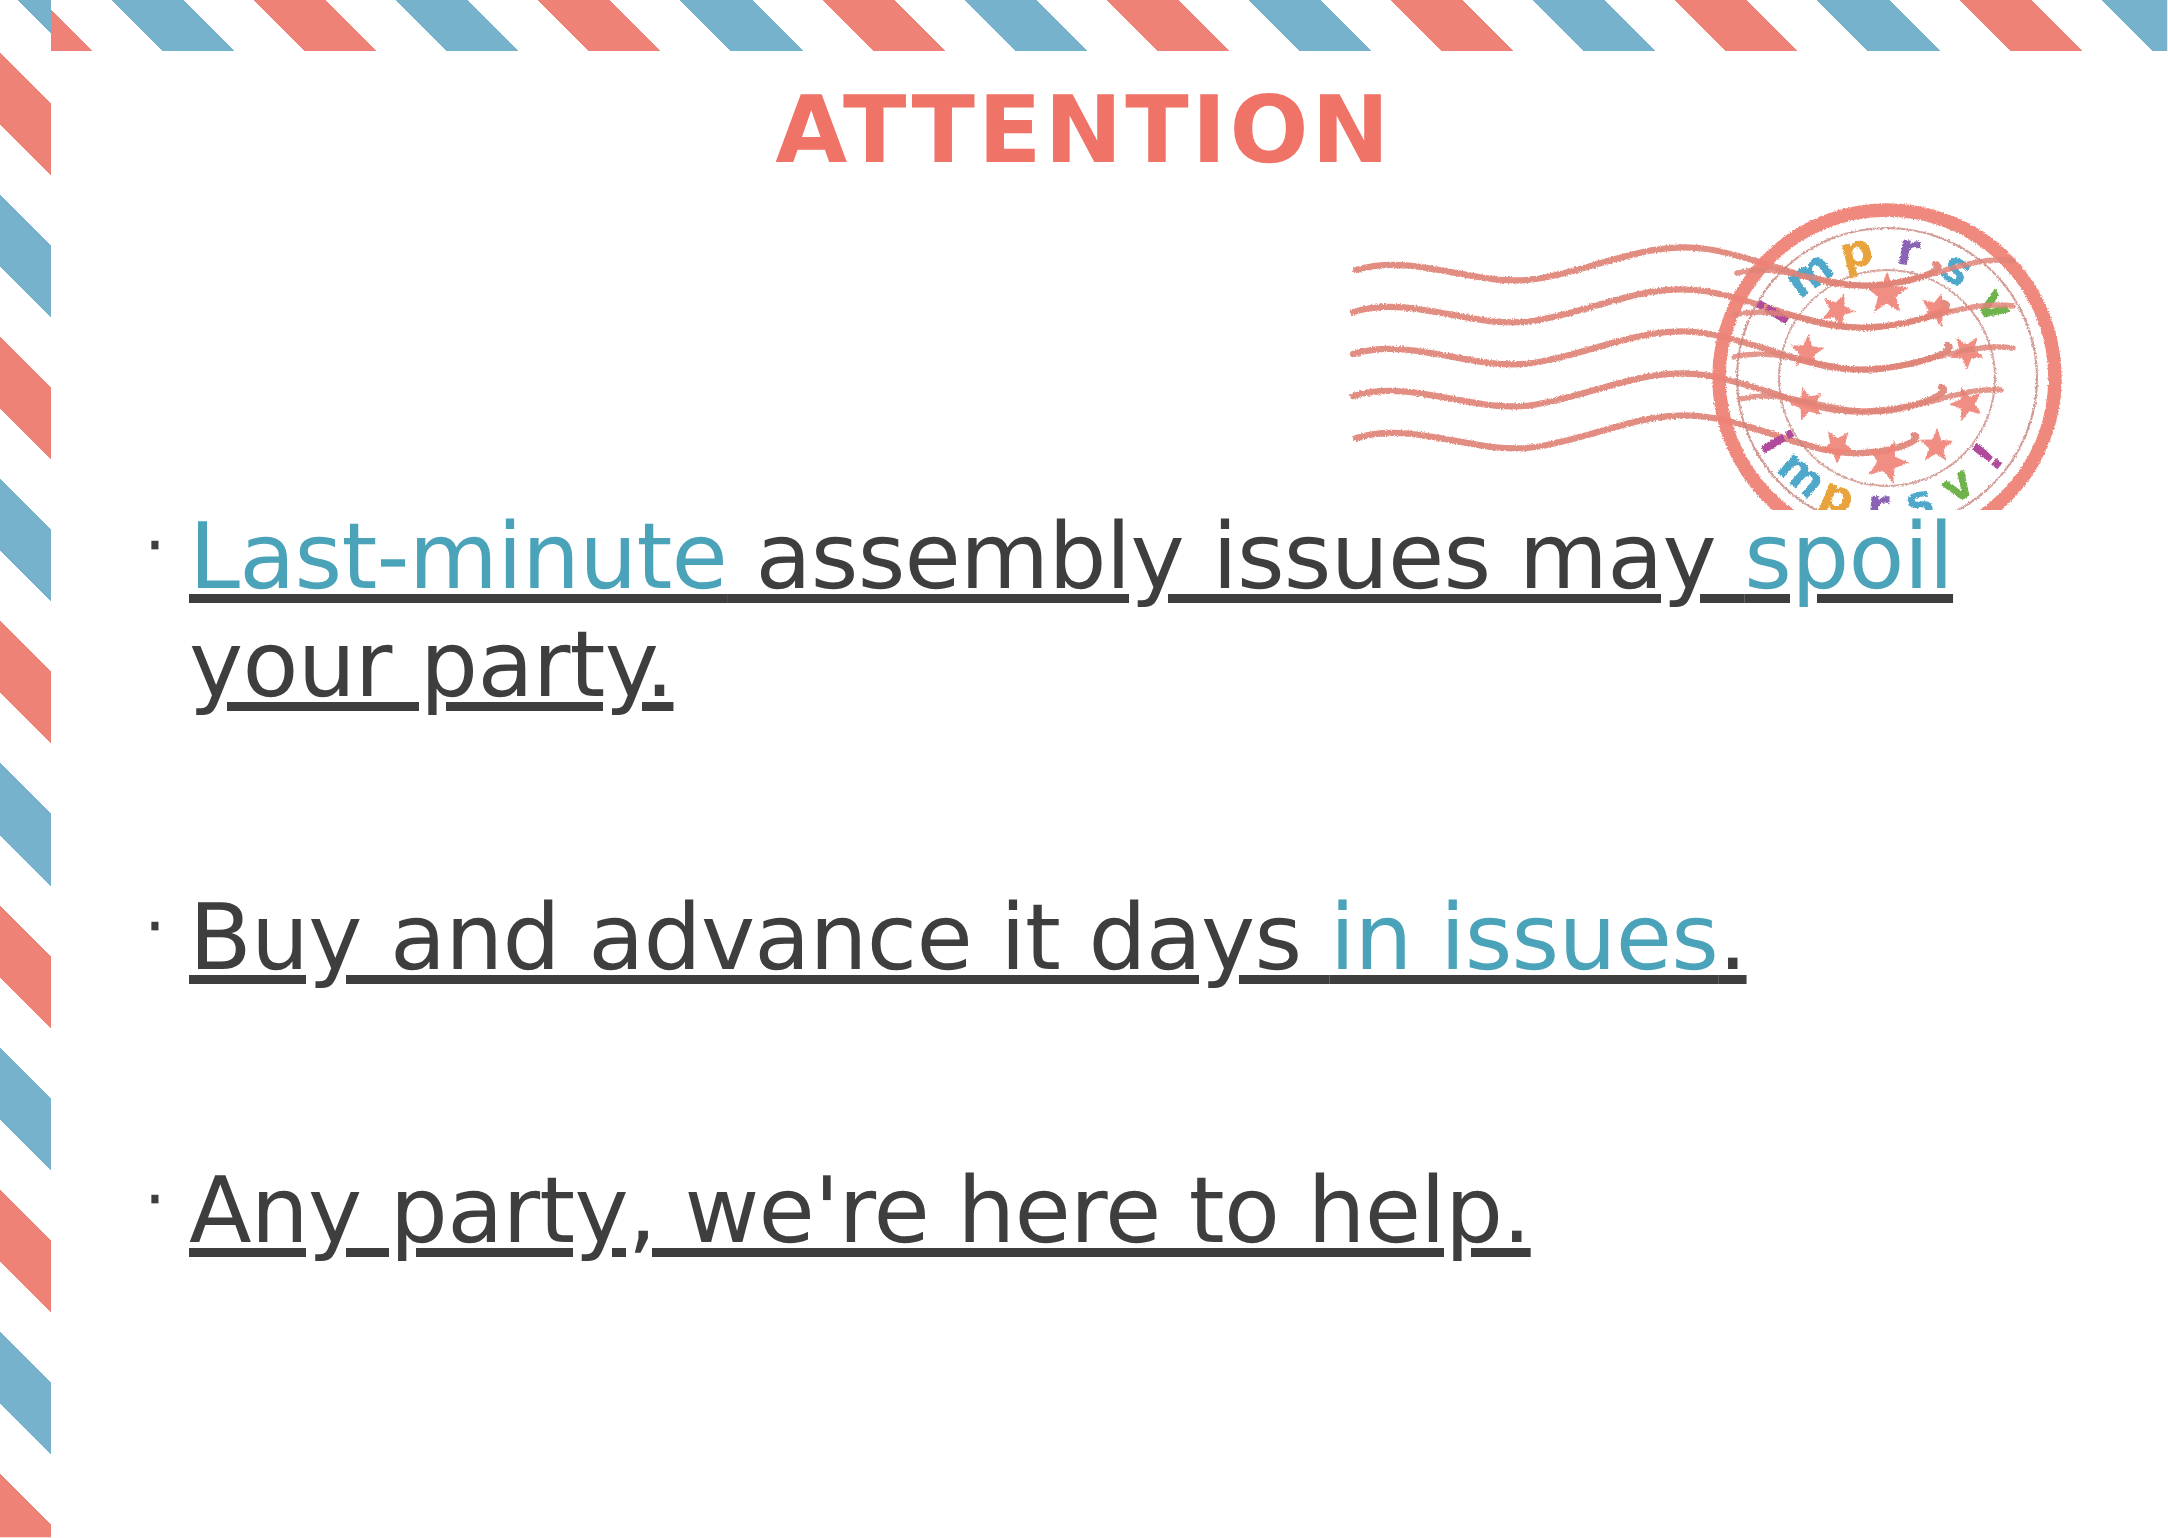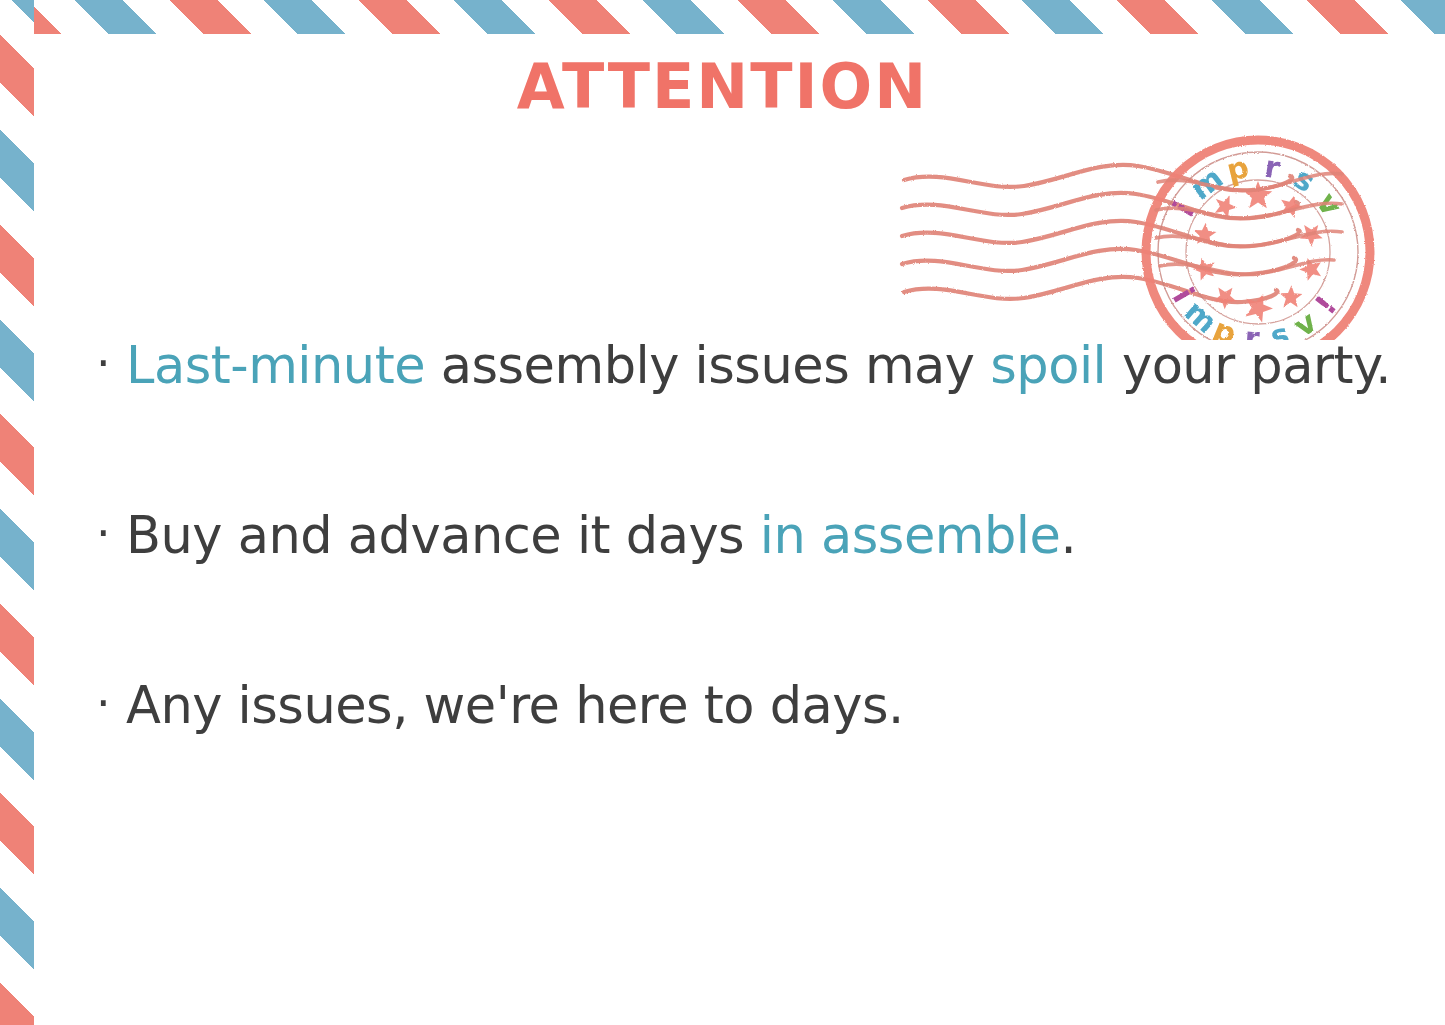--- a/index.html
+++ b/index.html
@@ -110,22 +110,23 @@
   .bullet-dot {
     flex: 0 0 auto;
     width: 30px;
     font-size: 46px;
     line-height: 1.18;
     color: var(--ink);
     text-align: left;
   }
   .bullet-text {
     flex: 1 1 auto;
-    font-size: 51px;
+    font-size: 61px;
     letter-spacing: -0.5px;
+    text-decoration: underline;
   }
   .item-0 { margin-bottom: 110px; }
   .item-1 { margin-bottom: 110px; }
   .item-1 .bullet-text, .item-2 .bullet-text { white-space: nowrap; }
   .hl { color: var(--teal); }
 </style>
 </head>
 <body>
 
 <div id="card" style="--coral: #EF8277; --coral-text: #F07368; --blue: #76B2CC; --teal: #4AA3B8; --ink: #3E3E3E;">
@@ -219,22 +220,22 @@
       </svg>
     </div>
 
     <div id="bullet-list">
         <div class="bullet-item item-0">
           <span class="bullet-dot">·</span>
           <span class="bullet-text"><span class="hl">Last-minute</span><span> assembly issues may </span><span class="hl">spoil</span><span> your party.</span></span>
         </div>
         <div class="bullet-item item-1">
           <span class="bullet-dot">·</span>
-          <span class="bullet-text"><span>Buy and advance it days </span><span class="hl">in assemble</span><span>.</span></span>
+          <span class="bullet-text"><span>Buy and advance it days </span><span class="hl">in issues</span><span>.</span></span>
         </div>
         <div class="bullet-item item-2">
           <span class="bullet-dot">·</span>
-          <span class="bullet-text"><span>Any issues, we're here to days.</span></span>
+          <span class="bullet-text"><span>Any party, we're here to help.</span></span>
         </div>
       </div>
 
   </div>
 </div>
 
 </body></html>

